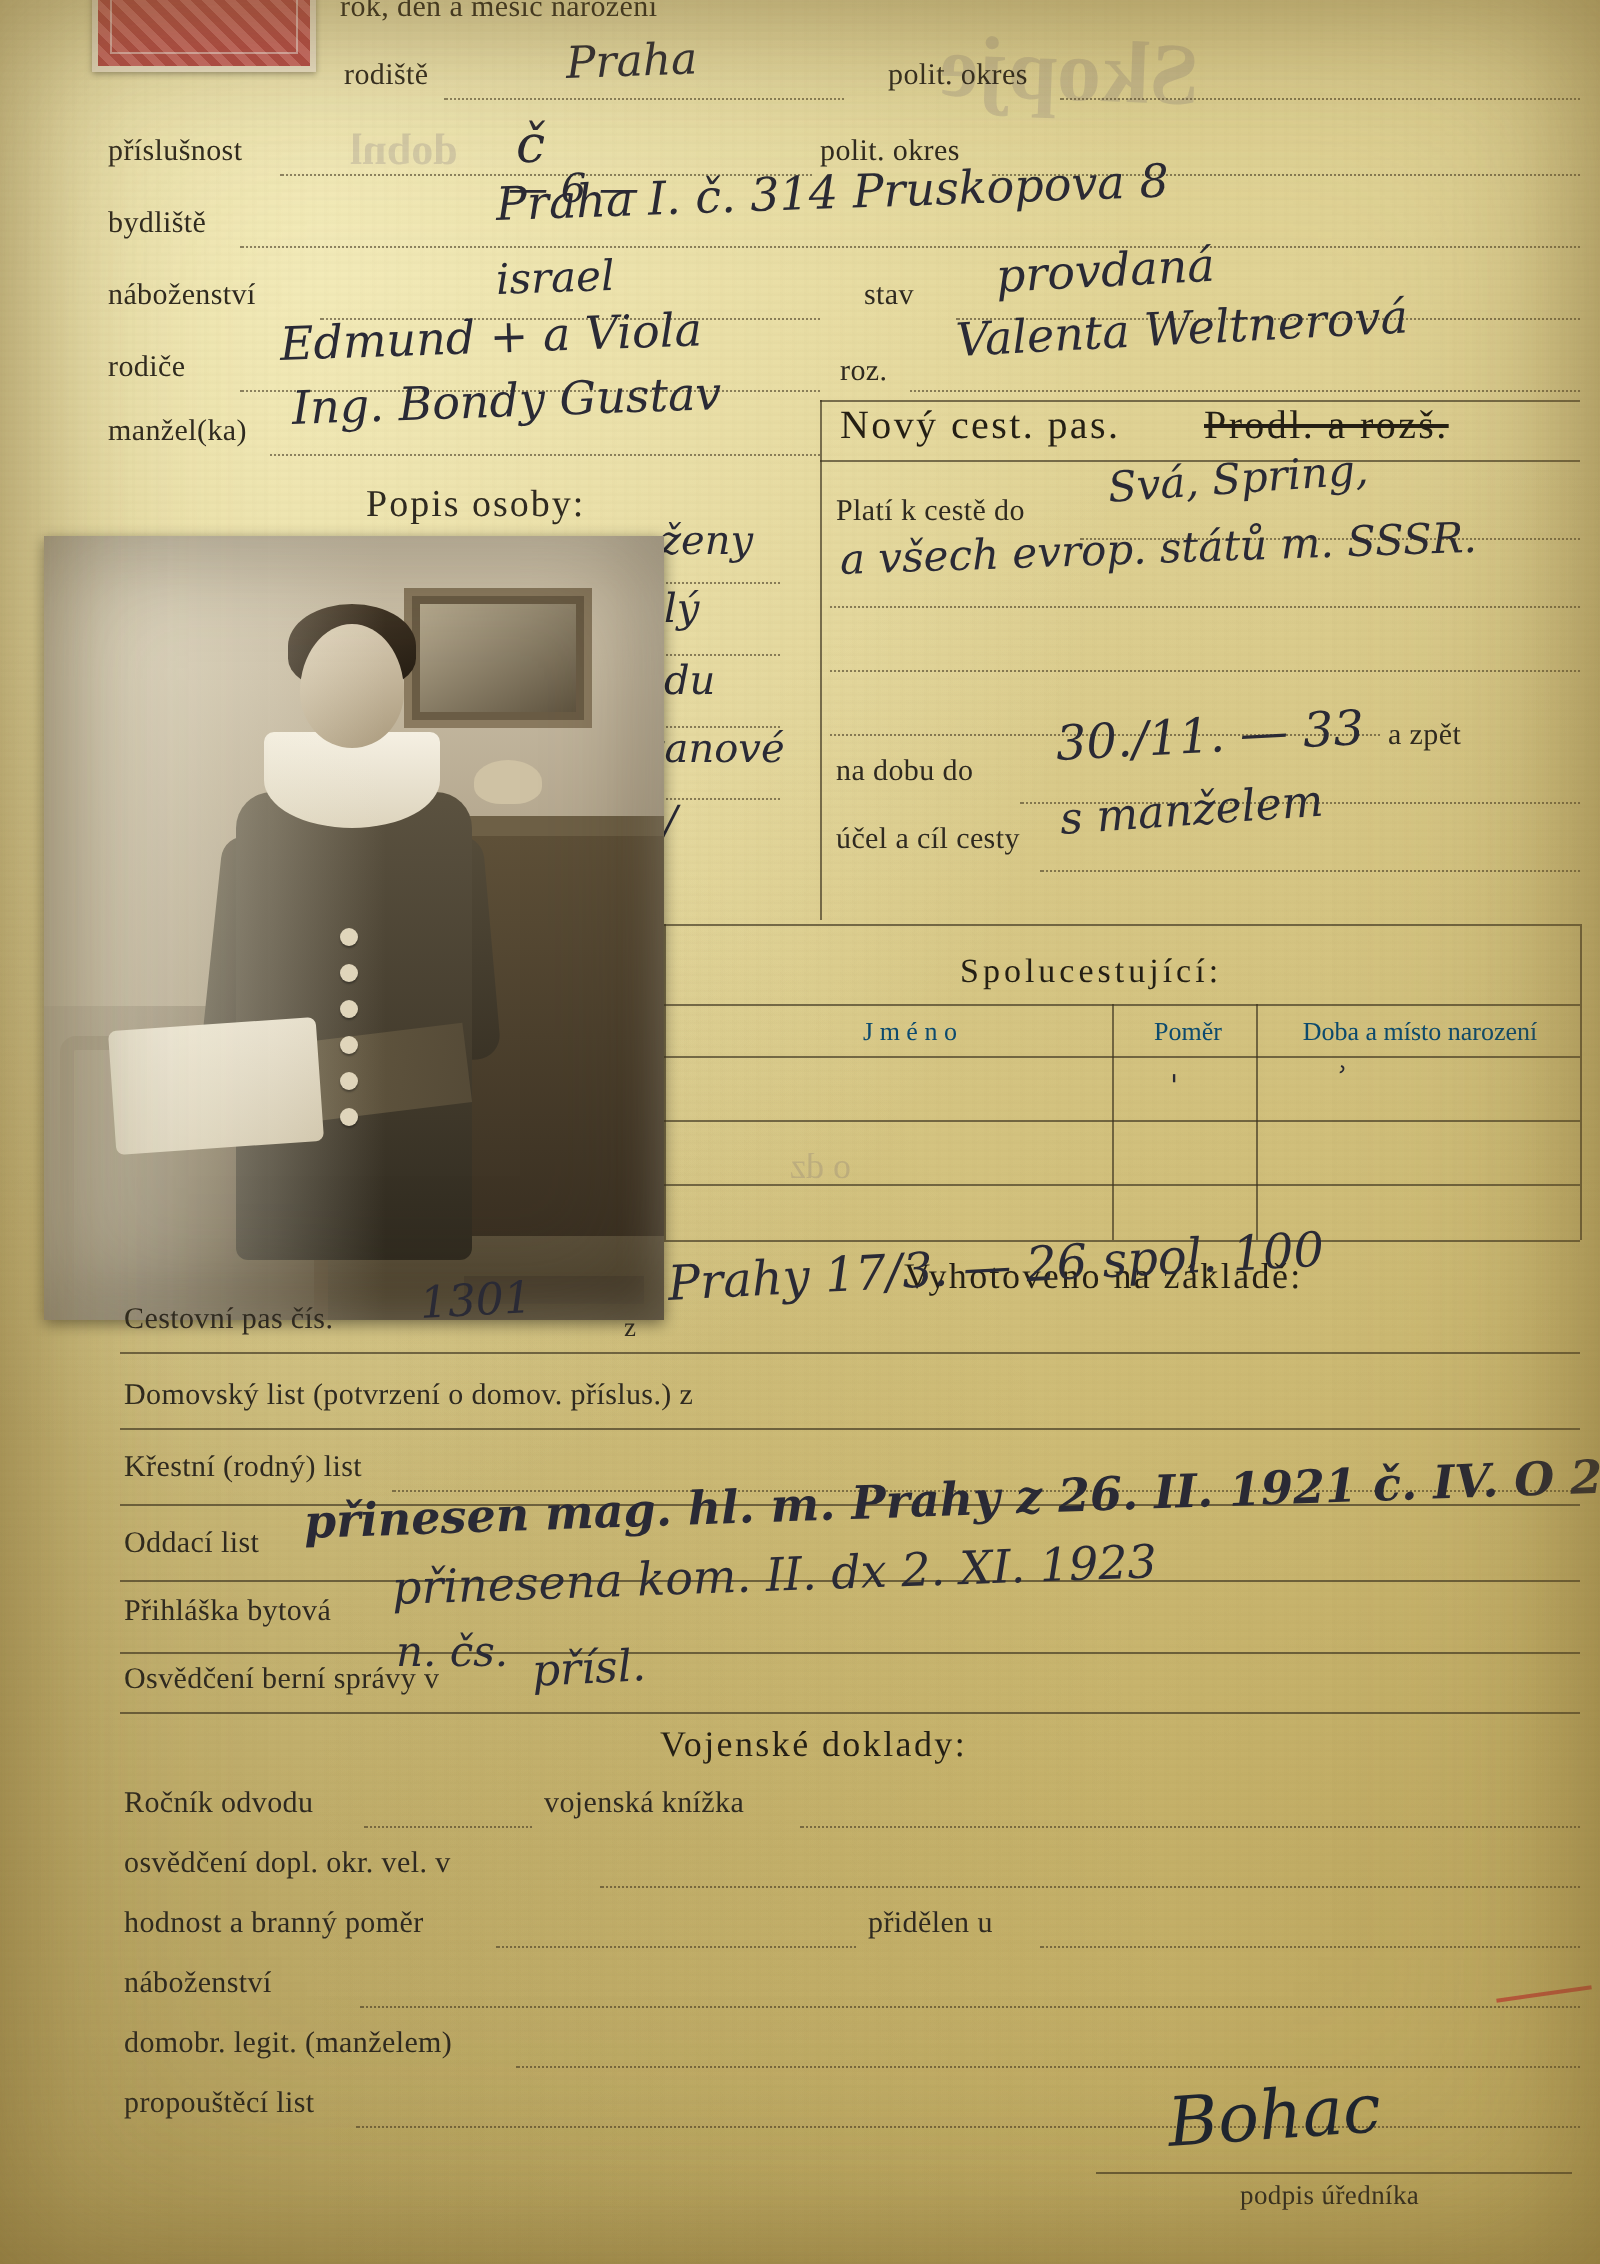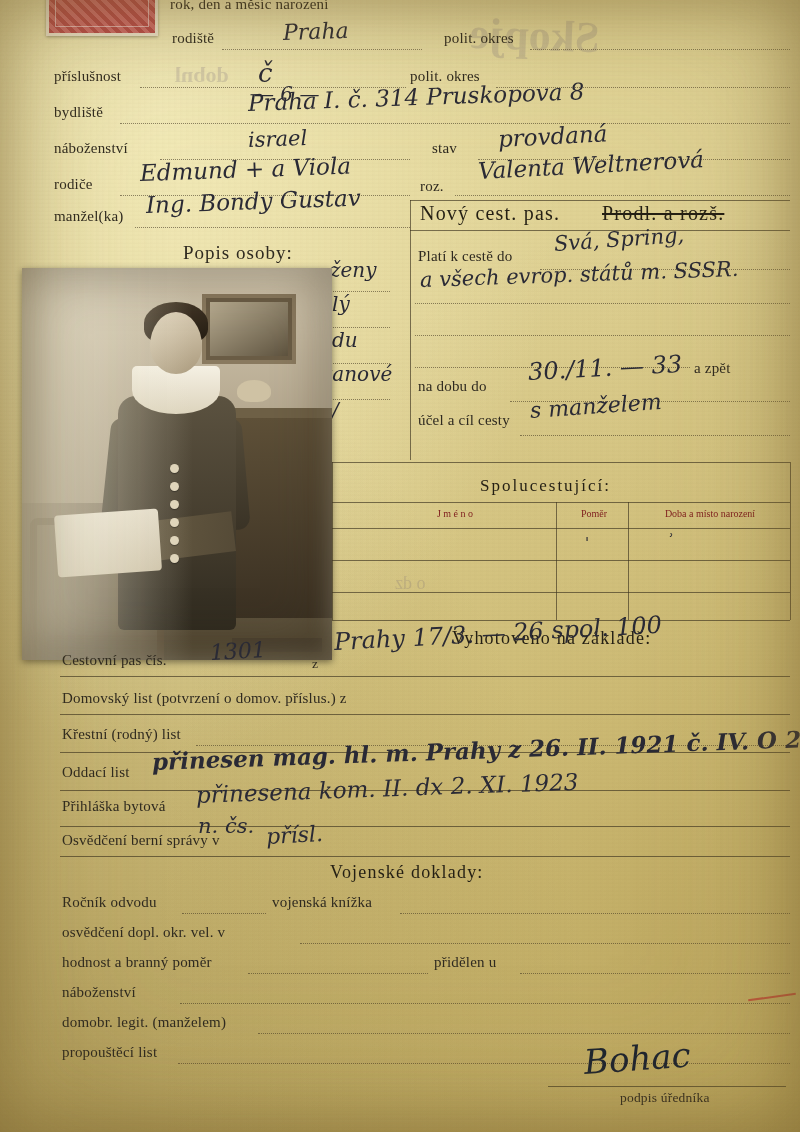--- a/index.html
+++ b/index.html
@@ -141,21 +141,21 @@
   
   #stamp{
     position:absolute;left:46px;top:-14px;width:106px;height:44px;
     background:repeating-linear-gradient(45deg,#b94a4a 0 4px,#d06b6b 4px 8px);
     border:3px solid #efe6cf;
     box-shadow:0 1px 3px rgba(0,0,0,.35);
   }
   #stamp:after{content:"";position:absolute;inset:6px;border:1px solid rgba(255,255,255,.5);}
 
   
-  .cell{position:absolute;font-size:10px;color:#7f1d1d;text-align:center;}
+  .cell{position:absolute;font-size:13px;color:#0c4a6e;text-align:center;}
   .redmark{position:absolute;border-bottom:2px solid rgba(190,60,50,.75);transform:rotate(-8deg);}
 </style>
 </head>
 <body>
 
 <div id="paper"></div>
 <div id="grain"></div>
 
 <div class="ghost" style="left:470px;top:10px;font-size:44px;font-weight:bold;transform:scaleX(-1) rotate(-2deg);">Skopje</div>
 <div class="ghost" style="left:175px;top:62px;font-size:22px;font-weight:bold;">dobnl</div>

